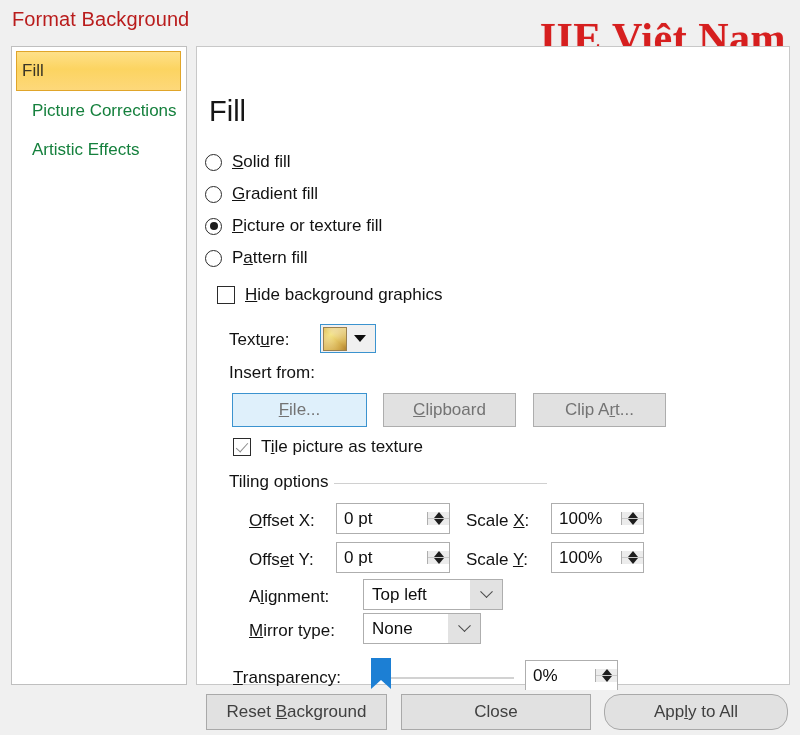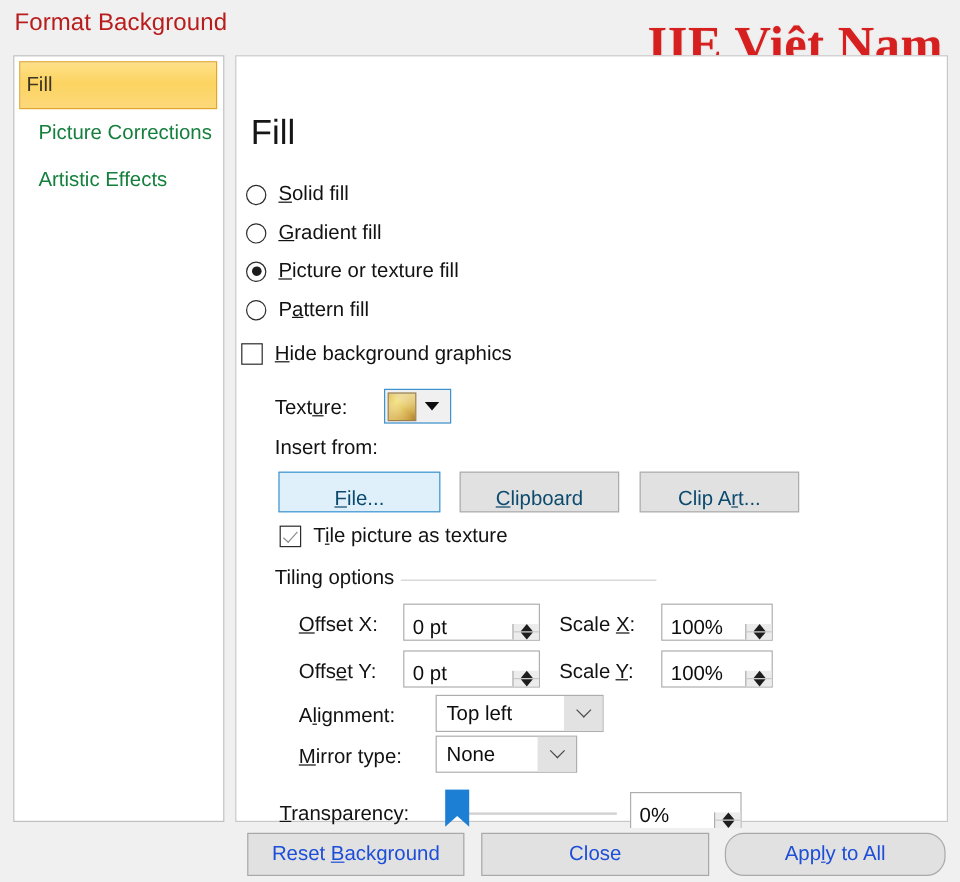--- a/index.html
+++ b/index.html
@@ -177,23 +177,23 @@
     border-top: 7px solid #0d0d0d;
   }
 
   
   .btn {
     position: absolute;
     height: 34px;
     background: #e1e1e1;
     border: 1px solid #adadad;
     font-size: 17px;
-    color: #0c4a6e;
-    display: flex;
-    align-items: flex-end;
+    color: #737373;
+    display: flex;
+    align-items: center;
     justify-content: center;
     white-space: nowrap;
     font-family: "Liberation Sans", sans-serif;
   }
   .btn.accent {
     background: #dff0fb;
     border-color: #3b93cf;
   }
 
   
@@ -203,21 +203,21 @@
     background: #d0d0d0;
   }
 
   
   .spin {
     position: absolute;
     height: 31px;
     background: #ffffff;
     border: 1px solid #aeaeae;
     display: flex;
-    align-items: flex-end;
+    align-items: center;
   }
   .spin-val {
     flex: 1;
     display: flex;
     align-items: center;
     padding-left: 7px;
     font-size: 17px;
     color: #0d0d0d;
   }
   .spin-arrows {
@@ -307,21 +307,21 @@
     width: 800px; height: 45px;
     background: #f0f0f0;
   }
   .bottom-btn {
     position: absolute;
     top: 694px;
     height: 36px;
     background: #e1e1e1;
     border: 1px solid #a9a9a9;
     font-size: 17px;
-    color: #1d4ed8;
+    color: #404040;
     display: flex;
     align-items: center;
     justify-content: center;
     white-space: nowrap;
   }
 </style>
 </head>
 <body>
 
 <div id="root">
@@ -359,21 +359,21 @@
     <div class="radio-row" style="top:169px;">
       <span class="radio on"></span>
       <span class="lbl"><u>P</u><span>icture or texture fill</span></span>
     </div>
 
     <div class="radio-row" style="top:201px;">
       <span class="radio"></span>
       <span class="lbl"><span>P</span><u>a</u><span>ttern fill</span></span>
     </div>
 
-    <div class="check-row" style="left:4px; top:238px;">
+    <div class="check-row" style="left:20px; top:238px;">
       <span class="checkbox"></span>
       <span class="lbl"><u>H</u><span>ide background graphics</span></span>
     </div>
 
     <div class="lbl" style="position:absolute; left:32px; top:283px;"><span>Text</span><u>u</u><span>re:</span></div>
     <div class="texture-btn" style="left:123px; top:277px;">
       <span class="texture-swatch"></span>
       <span class="texture-arrow">
           <span class="tri-down"></span>
         </span>

